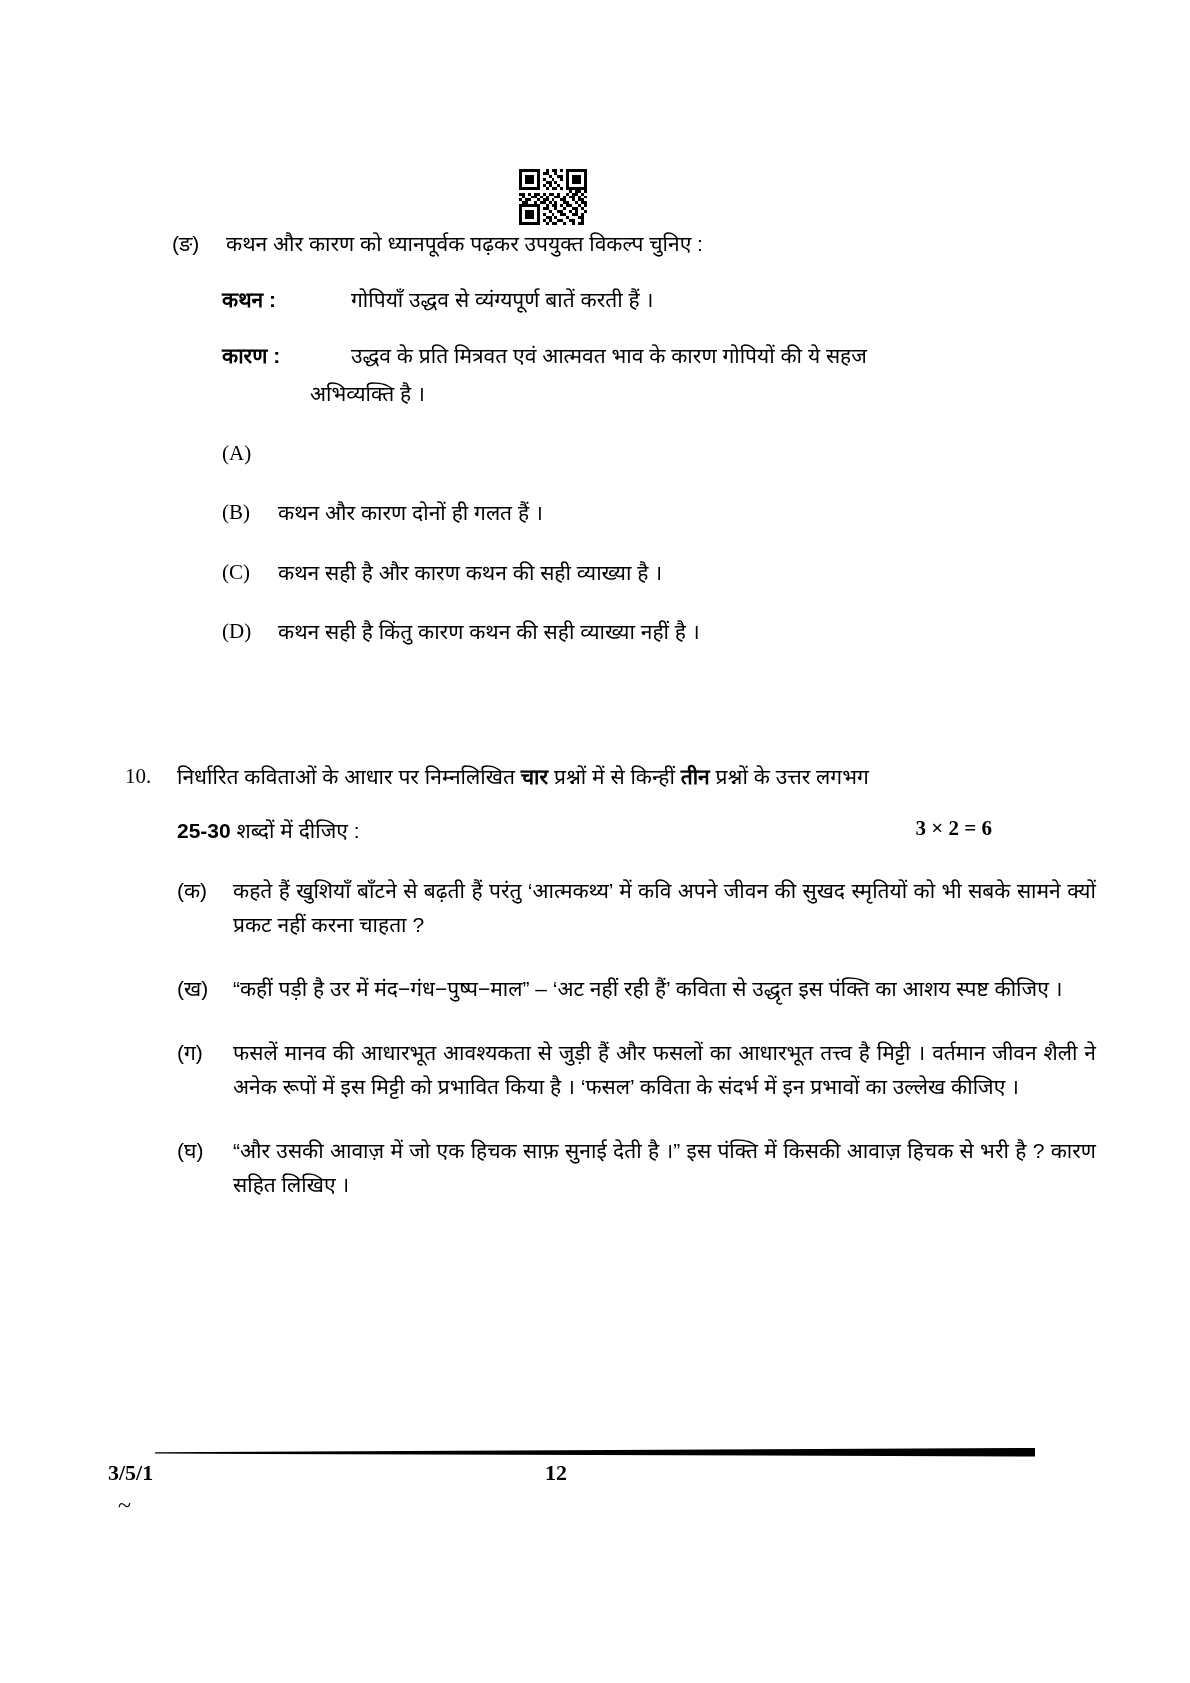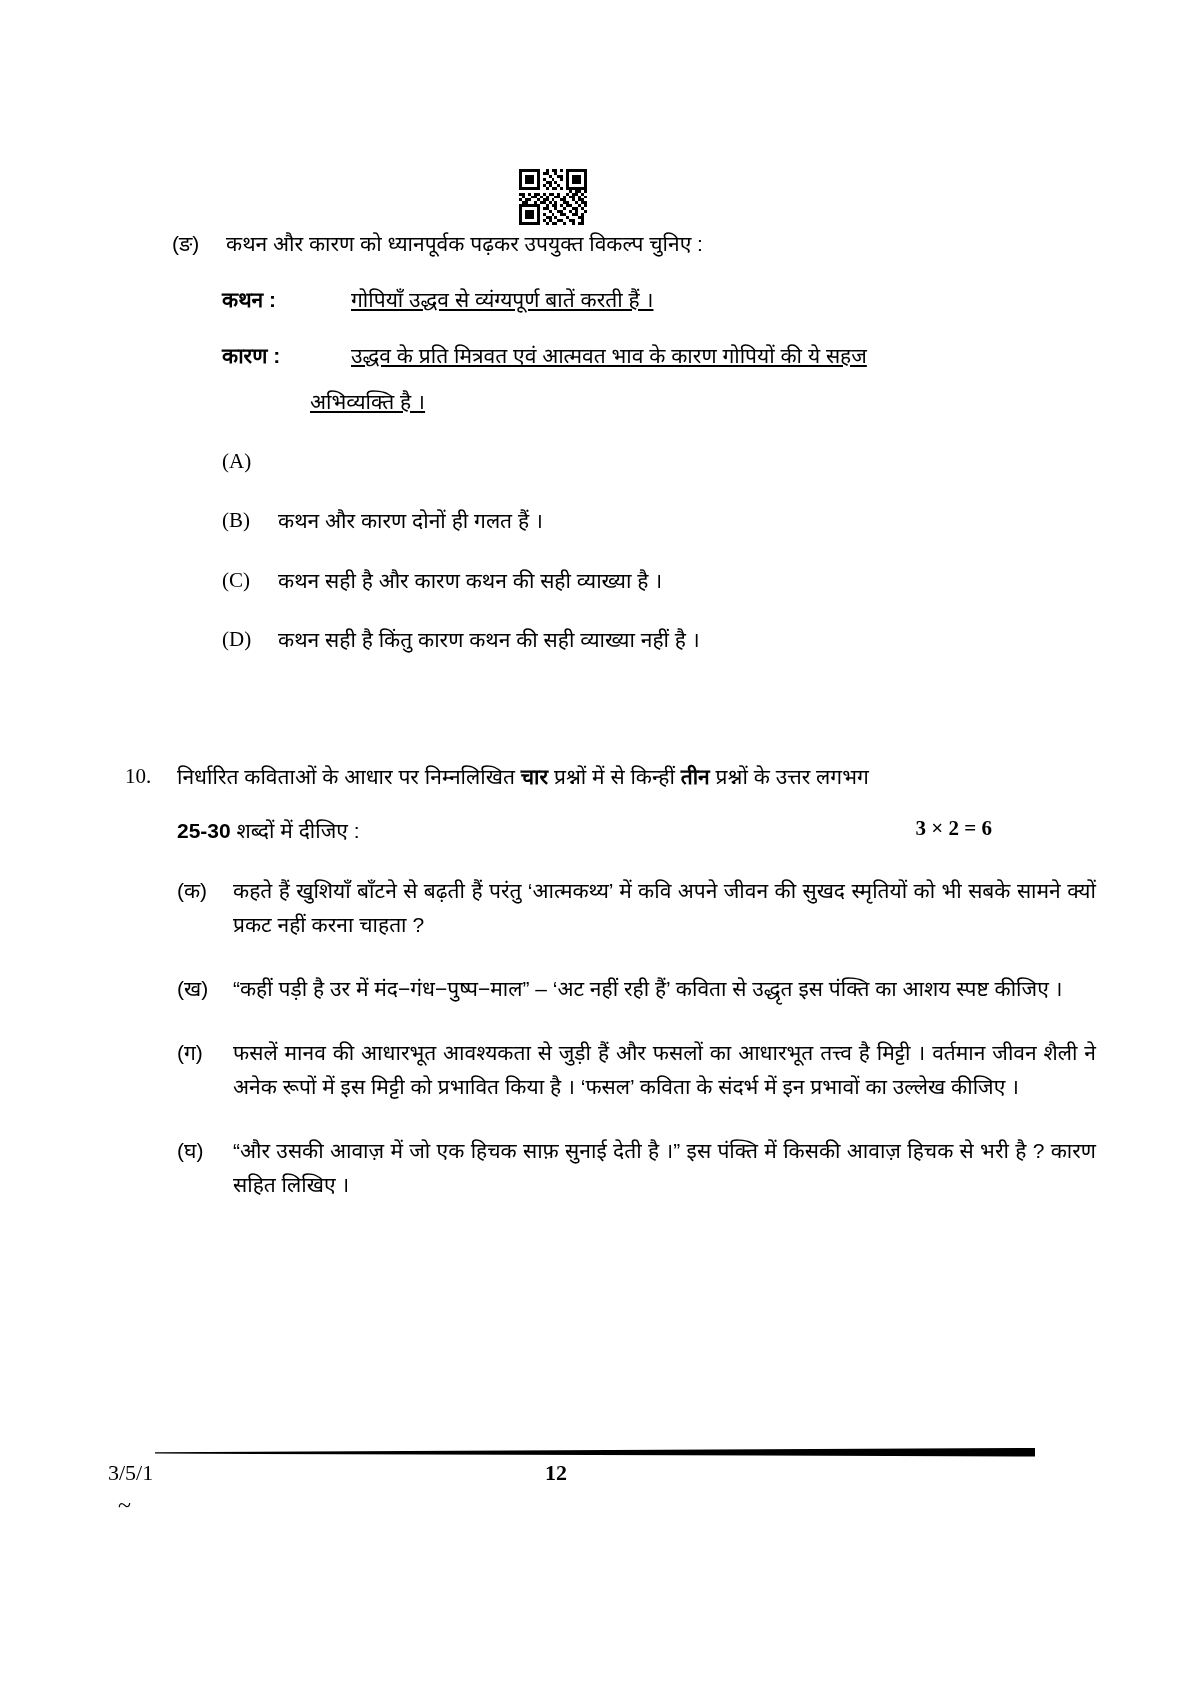--- a/index.html
+++ b/index.html
@@ -77,29 +77,28 @@
     font-size: 21px;
     line-height: 1.62;
     margin-top: 22px;
     gap: 41px;
   }
   .kk-row .marker {
     width: 88px;
     font-weight: bold;
   }
   .kk-row.reason .marker { width: 88px; }
-  .kk-row .body-text { text-align: justify; padding-right: 205px; text-decoration: underline; }
+  .kk-row .body-text { text-align: justify; padding-right: 205px; }
   .kk-row.reason .body-text { text-align: justify; padding-right: 112px; }
 
   .cont-line {
     padding-left: 310px;
     font-size: 21px;
     line-height: 1.62;
-    margin-top: 12px;
-    text-decoration: underline;
+    margin-top: 4px;
   }
 
   .opt-row {
     padding-left: 222px;
     font-size: 21px;
     line-height: 1.6;
     margin-top: 26px;
   }
   .opt-row .marker {
     width: 56px;
@@ -158,21 +157,21 @@
     width: 880px;
     height: 10px;
   }
   .footer-rule svg { display: block; }
 
   .footer-code {
     position: absolute;
     left: 108px;
     top: 1460px;
     font-size: 22px;
-    font-weight: normal;
+    font-weight: bold;
     font-family: "Liberation Serif", "DejaVu Serif", serif;
   }
   .footer-page {
     position: absolute;
     left: 545px;
     top: 1460px;
     font-size: 22px;
     font-weight: bold;
     font-family: "Liberation Serif", "DejaVu Serif", serif;
   }

